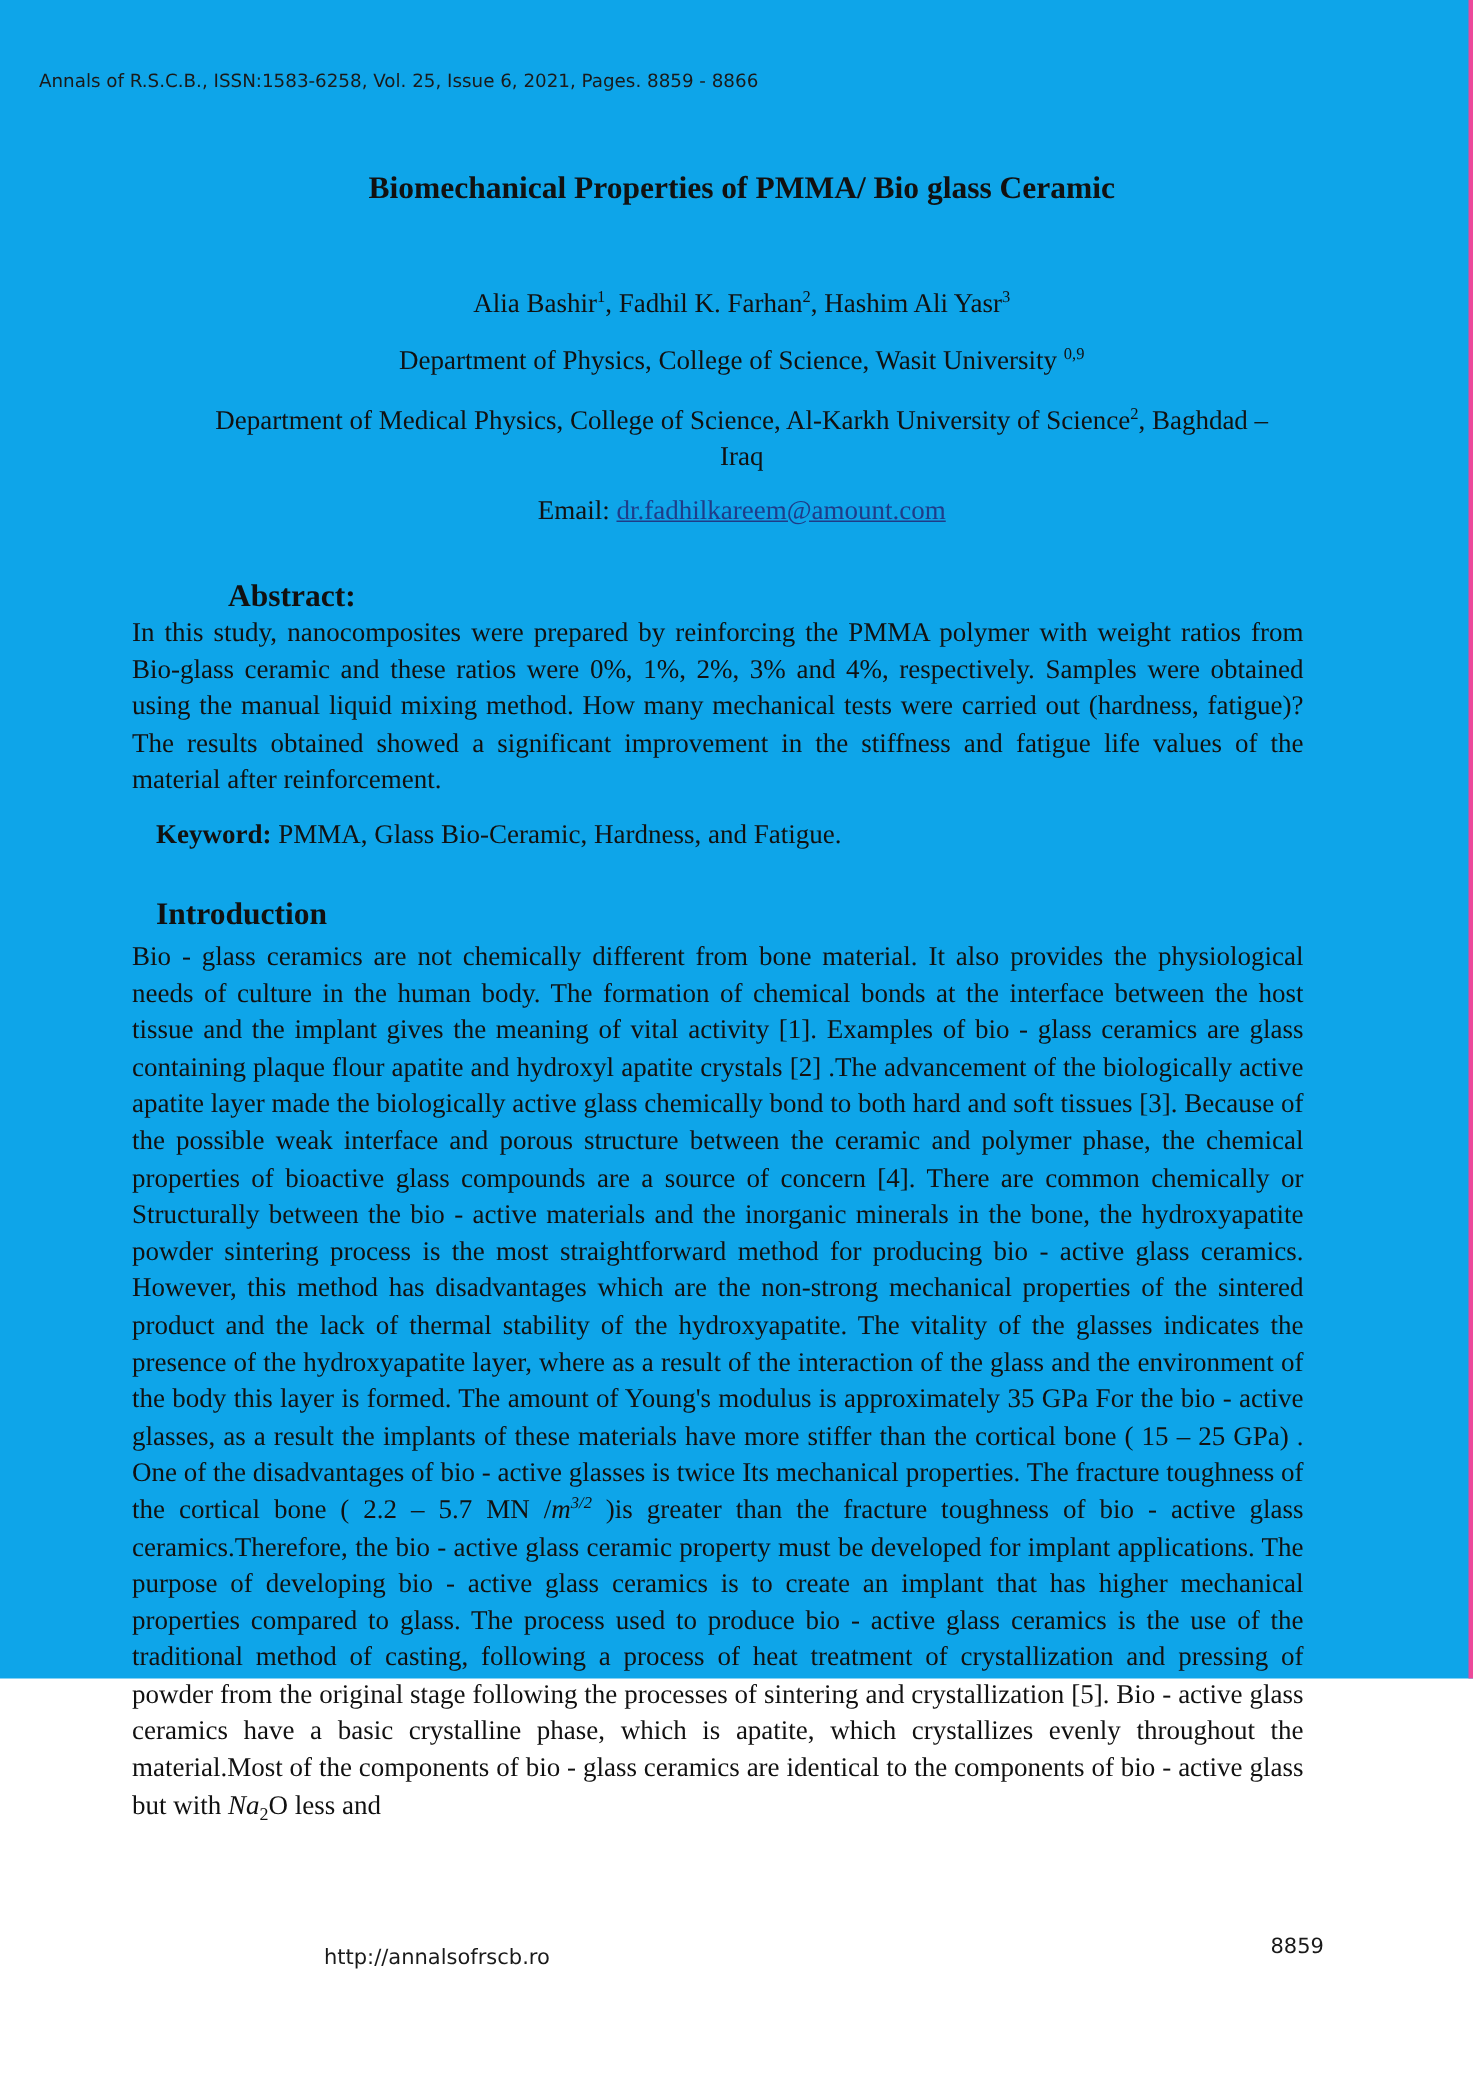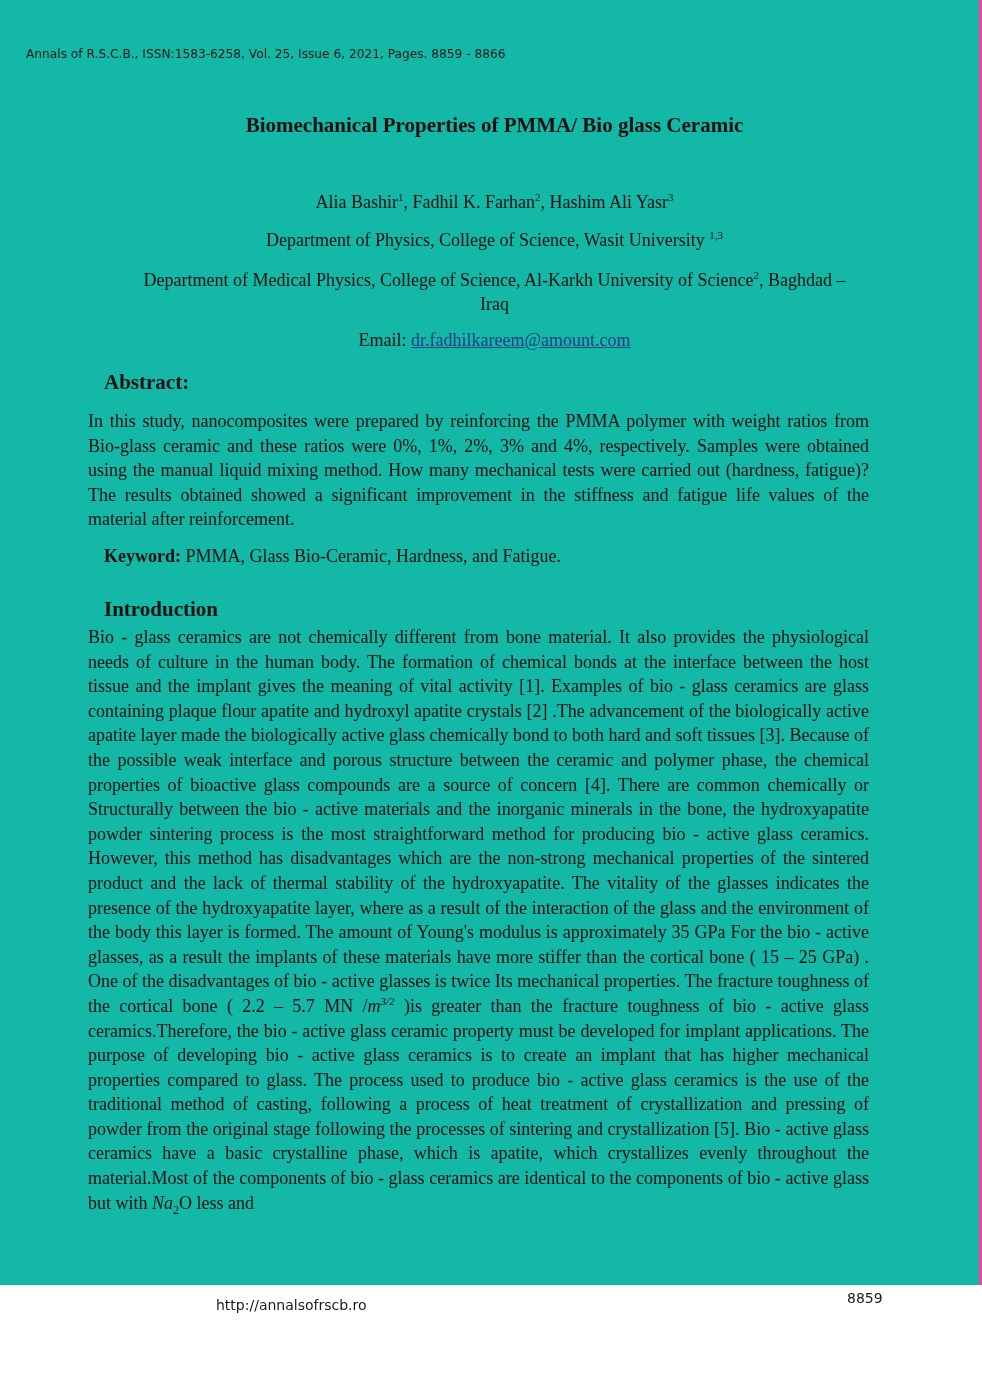--- a/index.html
+++ b/index.html
@@ -1,17 +1,17 @@
 <!DOCTYPE html>
 <html><head>
 <meta charset="utf-8">
 <style>
   html, body { margin: 0; padding: 0; background: #ffffff; }
   body { width: 982px; height: 1393px; position: relative; overflow: hidden; }
-  .page { position: absolute; left: 0; top: 0; width: 979px; height: 1285px; background: #14b8a6; border-right: 3px solid #ec4899; }
+  .page { position: absolute; left: 0; top: 0; width: 979px; height: 1119px; background: #0ea5e9; border-right: 3px solid #ec4899; }
   .hdr { position: absolute; left: 26px; top: 44px; font-family: "DejaVu Sans", sans-serif; font-size: 12.2px; line-height: 20px; color: #1a1a1a; }
   .serif { font-family: "Liberation Serif", serif; color: #111; }
   .title { position: absolute; left: 0; width: 989px; top: 113px; text-align: center; font-size: 21px; font-weight: bold; }
   .center { position: absolute; left: 0; width: 989px; text-align: center; font-size: 18px; }
   sup { font-size: 11px; line-height: 0; vertical-align: 7px; }
   .email a { color: #1f3c88; text-decoration: underline; }
   .heading { position: absolute; left: 104px; font-size: 21px; font-weight: bold; }
   .para { position: absolute; left: 88px; width: 781px; font-size: 18px; line-height: 24.6px; text-align: justify; }
   .para p { margin: 0; }
   .kw { position: absolute; left: 104px; top: 546px; font-size: 18px; }
@@ -31,33 +31,33 @@
 
   <div class="title serif">Biomechanical Properties of PMMA/ Bio glass Ceramic</div>
 
   <div class="center serif" style="top:192px;">
     <span>Alia Bashir</span><sup>1</sup>,
     <span>Fadhil K. Farhan</span><sup>2</sup>,
     <span>Hashim Ali Yasr</span><sup>3</sup>
   </div>
 
   <div class="center serif" style="top:230px;">
-    <span>Department of Physics, College of Science, Wasit University </span><sup>1,3</sup>
+    <span>Department of Physics, College of Science, Wasit University </span><sup>0,9</sup>
   </div>
 
   <div class="center serif" style="top:268px; line-height:24px;">
     <span>Department of Medical Physics, College of Science, Al-Karkh University of Science</span><sup>2</sup><span>, Baghdad –</span><br>
     <span>Iraq</span>
   </div>
 
   <div class="center serif email" style="top:330px;">
     <span>Email: </span><a>dr.fadhilkareem@amount.com</a>
   </div>
 
-  <div class="heading serif" style="top:370px;">Abstract:</div>
+  <div class="heading serif" style="top:385px;margin-left:48px;">Abstract:</div>
 
   <div class="para serif" style="top:409px;">
     <p>In this study, nanocomposites were prepared by reinforcing the PMMA polymer with weight ratios from Bio-glass ceramic and these ratios were 0%, 1%, 2%, 3% and 4%, respectively. Samples were obtained using the manual liquid mixing method.  How many mechanical tests were carried out (hardness, fatigue)? The results obtained showed a significant improvement in the stiffness and fatigue life values of the material after reinforcement.</p>
   </div>
 
   <div class="kw serif">
     <b>Keyword:</b><span> PMMA, Glass Bio-Ceramic, Hardness, and Fatigue.</span>
   </div>
 
   <div class="heading serif" style="top:597px;">Introduction</div>

